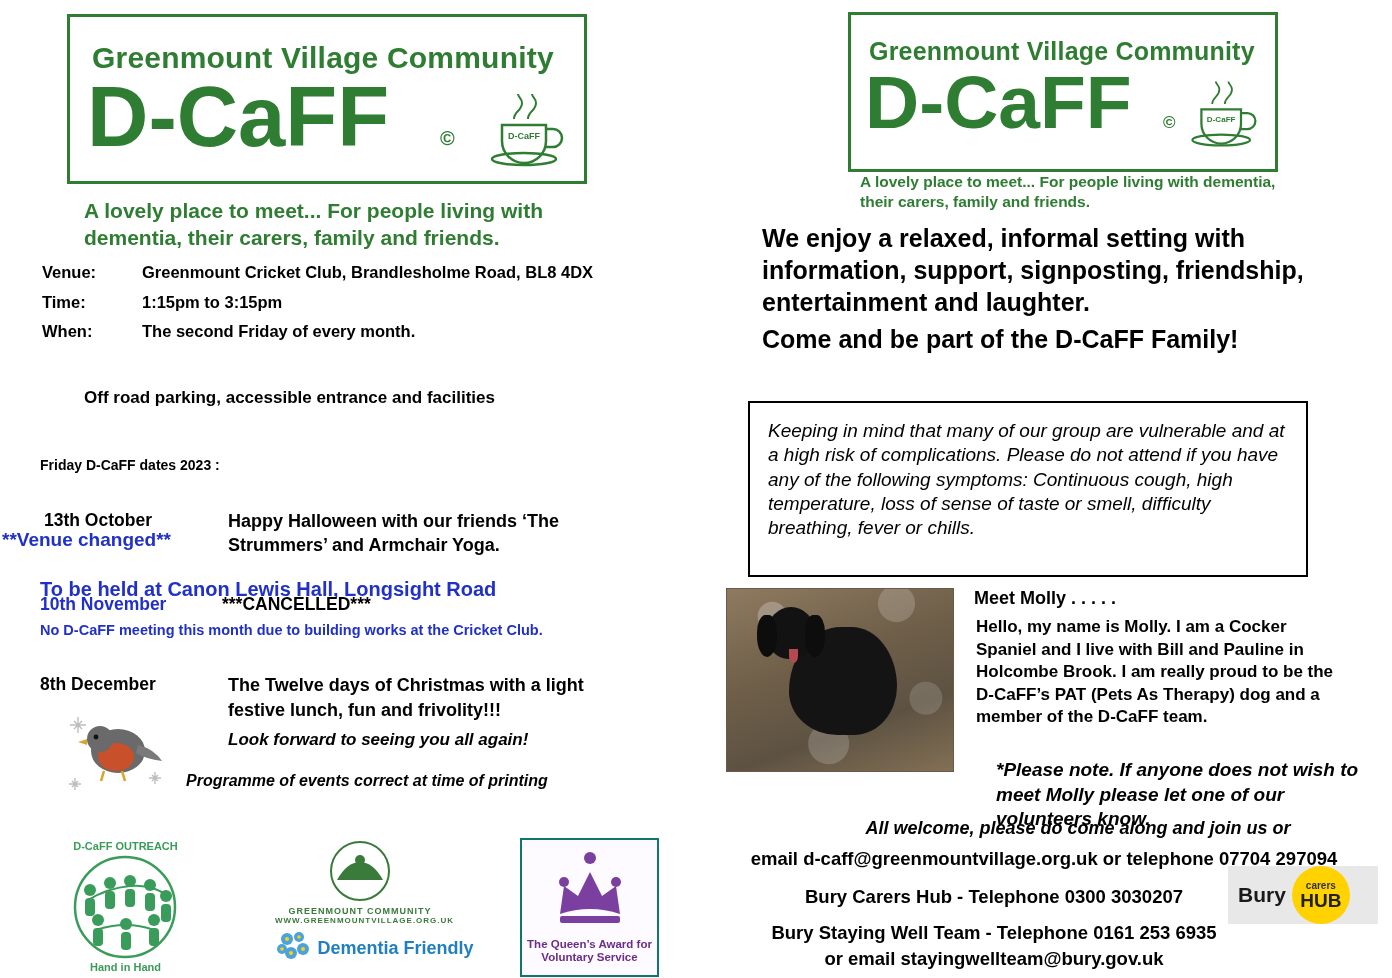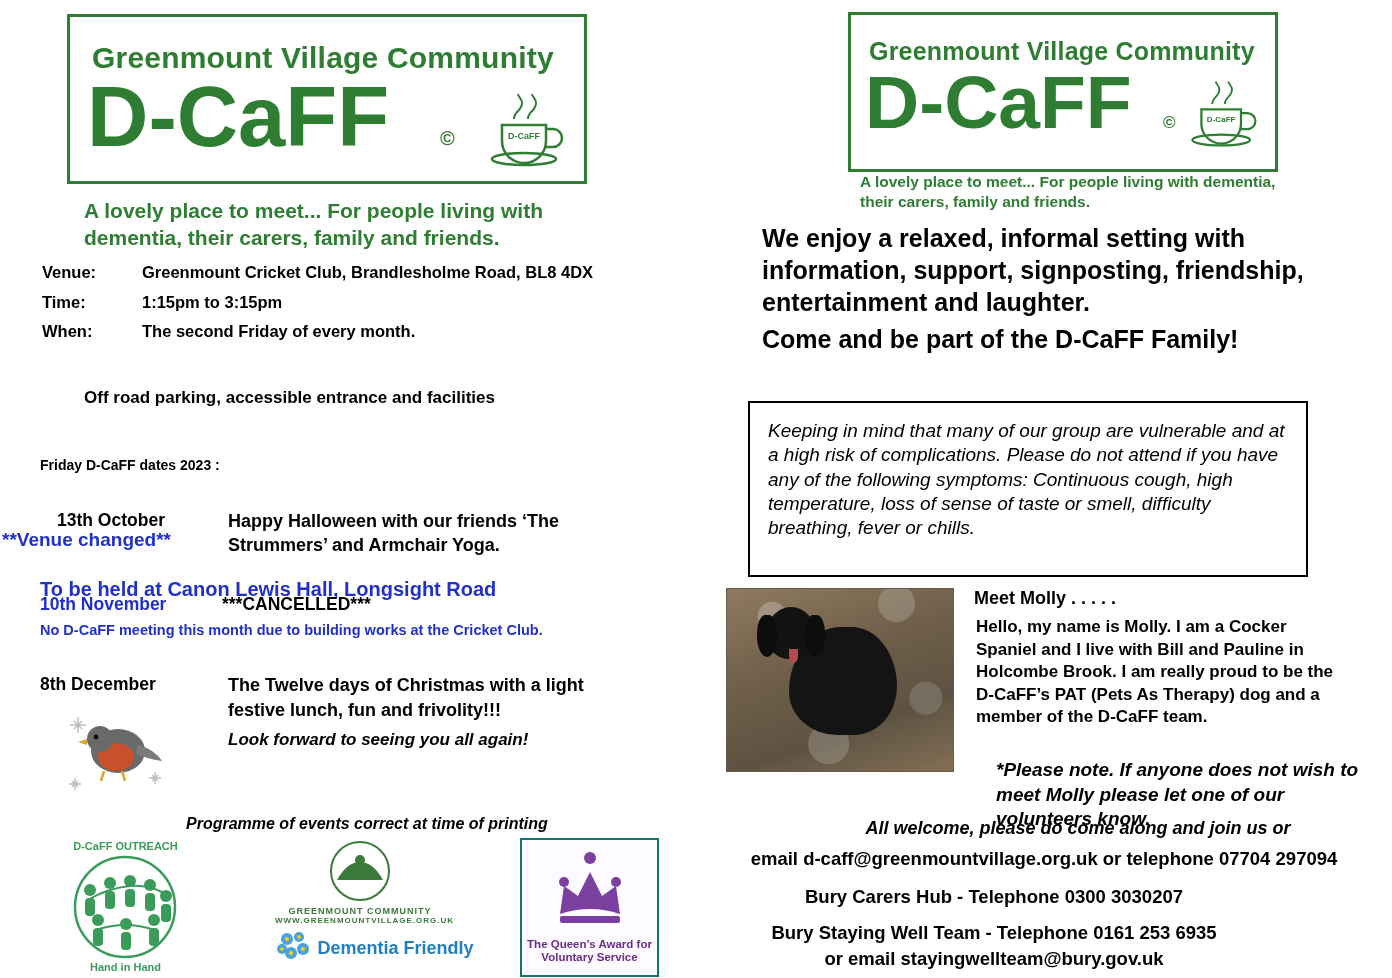--- a/index.html
+++ b/index.html
@@ -170,21 +170,21 @@
     font-size: 14px;
     font-weight: bold;
   }
 
   
   .event {
     position: absolute;
     font-weight: bold;
   }
   #ev1-date {
-    left: 57px;
+    left: 44px;
     top: 510px;
     font-size: 17.5px;
   }
   #ev1-desc {
     left: 228px;
     top: 509px;
     width: 400px;
     font-size: 18px;
     line-height: 1.35;
   }
@@ -241,21 +241,21 @@
     position: absolute;
     left: 228px;
     top: 730px;
     font-size: 17px;
     font-style: italic;
     font-weight: bold;
   }
   #programme-note {
     position: absolute;
     left: 186px;
-    top: 815px;
+    top: 772px;
     font-size: 16px;
     font-style: italic;
     font-weight: bold;
   }
 
   
   .robin {
     position: absolute;
     left: 60px;
     top: 705px;
@@ -716,15 +716,22 @@
     <div class="meet-molly-title"> Meet Molly . . . . .</div>
     <div class="molly-text">Hello, my name is Molly. I am a Cocker Spaniel and I live with Bill and Pauline in Holcombe Brook. I am really proud to be the D-CaFF’s PAT (Pets As Therapy) dog and a member of the D-CaFF team.</div>
     <div class="molly-note">*Please note.  If anyone does not wish to meet Molly please let one of our volunteers know.</div>
 
     <div class="allwelcome">All welcome, please do come along and join us or</div>
     <div class="contact1">email  d-caff@greenmountvillage.org.uk or telephone 07704 297094</div>
     <div class="contact2">Bury Carers Hub - Telephone 0300 3030207</div>
     <div class="contact3">Bury Staying Well Team - Telephone  0161 253 6935</div>
     <div class="contact4">or email stayingwellteam@bury.gov.uk</div>
 
+    <div class="bury-hub">
+      <span class="bury-word">Bury</span>
+      <span class="hub-circle">
+        <span class="hub-carers">carers</span>
+        <span class="hub-hub">HUB</span>
+      </span>
+    </div>
 
   </div>
 </div>
 
 </body></html>

